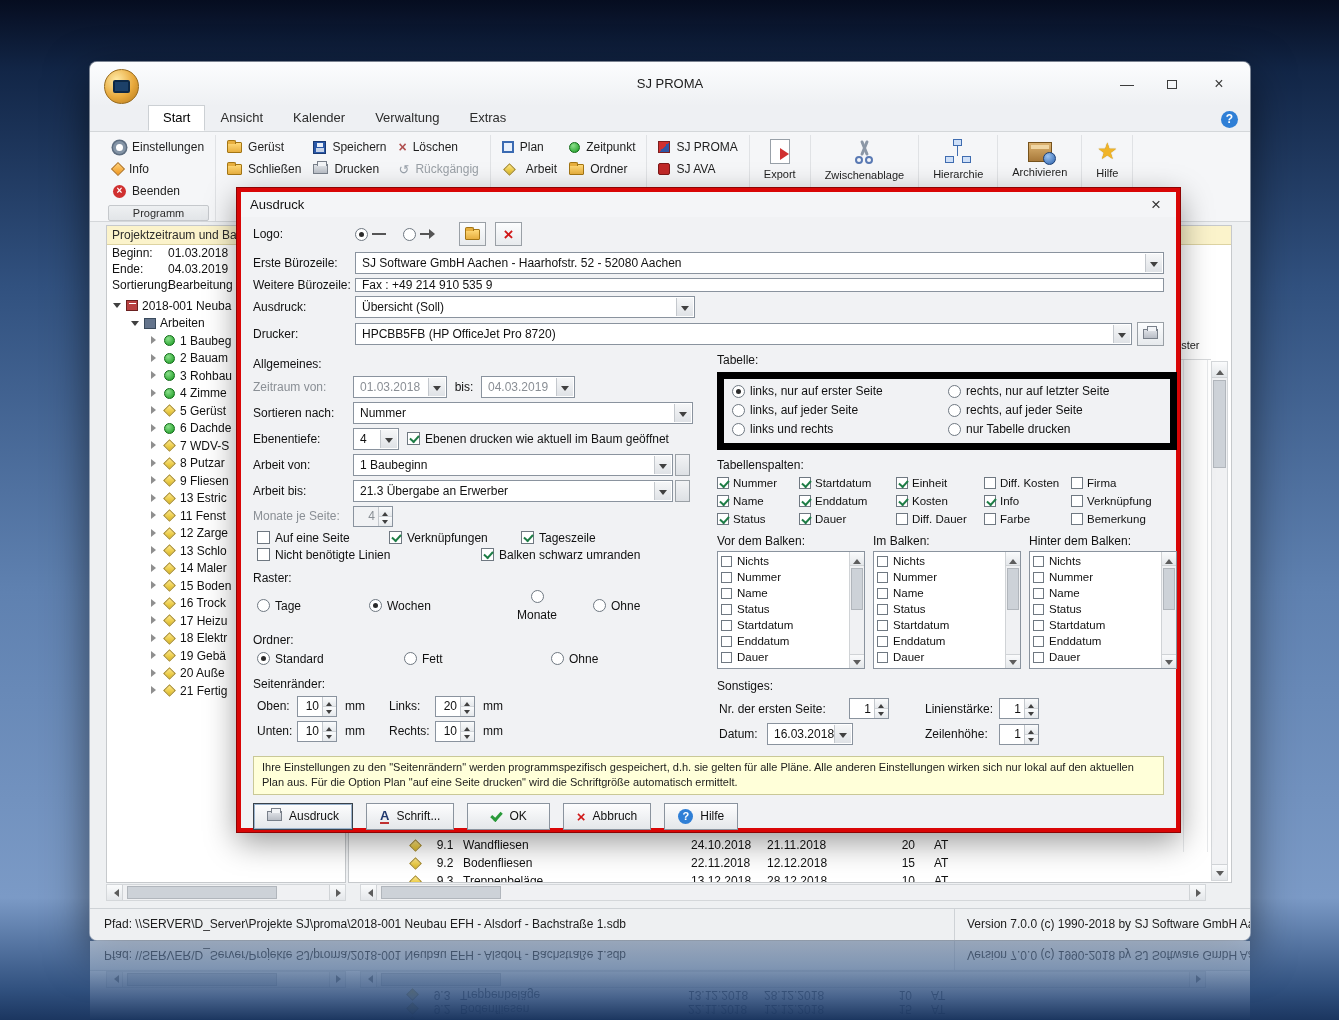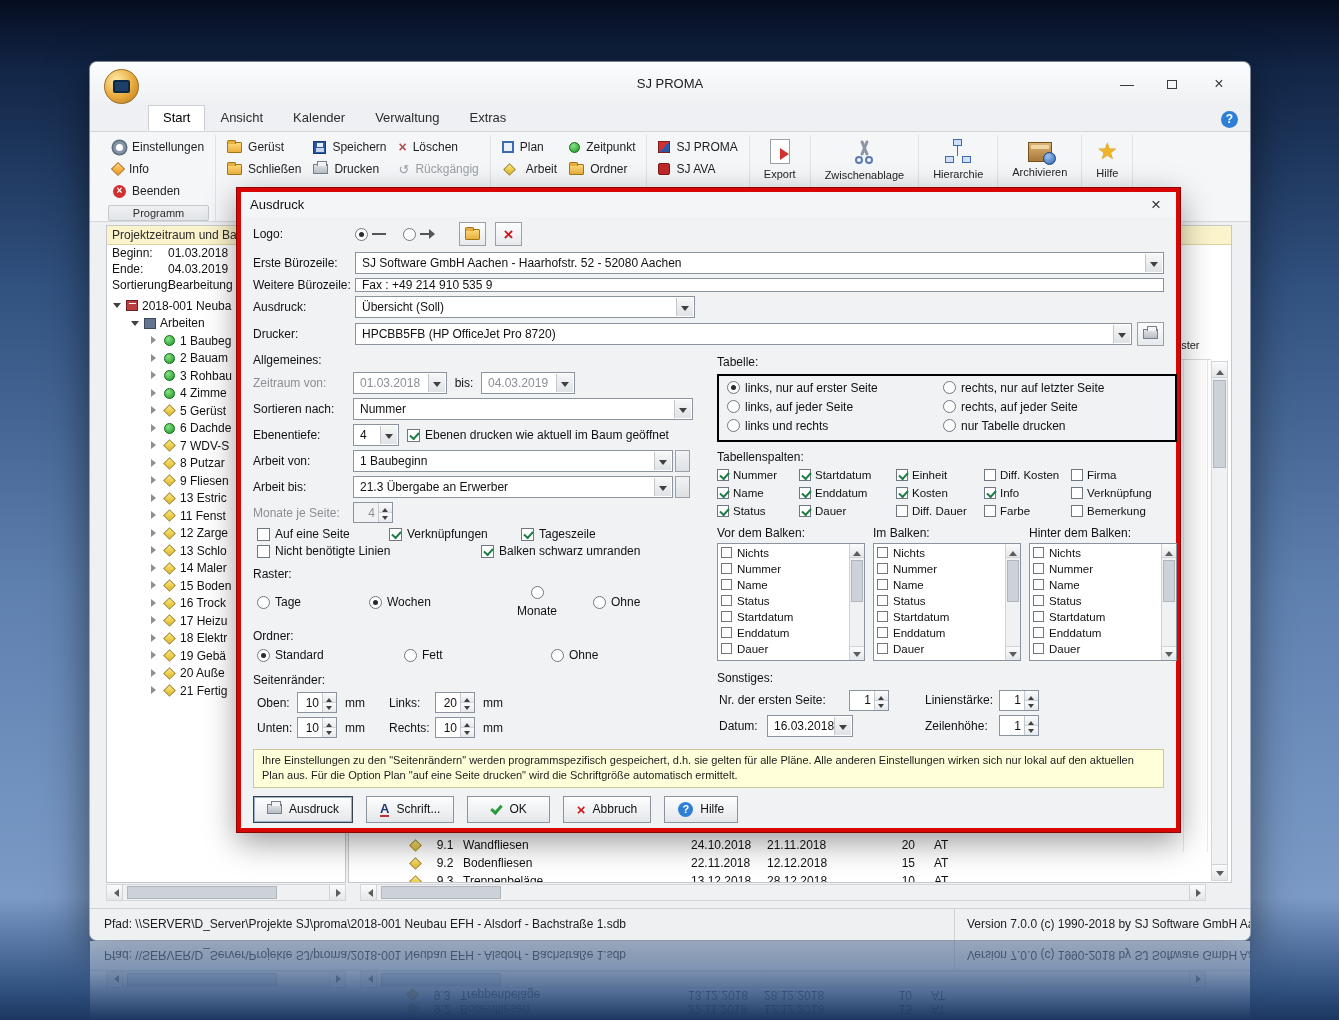--- a/index.html
+++ b/index.html
@@ -164,21 +164,21 @@
 .spin .sbb .up::after { top:2px; border-bottom:4px solid #404040; }
 .spin .sbb .dn::after { top:3px; border-top:4px solid #404040; }
 .two-col { display:flex; align-items:center; margin-top:2px; }
 .col-left { width:452px; flex:none; }
 .col-right { flex:1; padding-left:12px; }
 .sec-label { font-size:12px; margin:3px 0 5px; }
 .lrow { display:flex; align-items:center; margin-bottom:4px; }
 .checkrow { display:flex; align-items:center; margin:3px 0 3px 4px; }
 .check-item { display:flex; align-items:center; gap:5px; font-size:12px; white-space:nowrap; }
 .radio-item { display:flex; align-items:center; gap:5px; font-size:12px; white-space:nowrap; }
-.gbox { border:2px solid #000000; padding:5px 8px 7px; }
+.gbox { border:7px solid #000000; padding:5px 8px 7px; }
 .gbox-grid { display:grid; grid-template-columns:216px auto; row-gap:5px; }
 .sp-grid { display:grid; grid-template-columns:82px 97px 88px 87px auto; row-gap:6px; margin-top:3px; }
 .sp-grid .check-item { font-size:11.5px; gap:4px; }
 .sp-grid .cb { width:12px; height:12px; }
 .balken-row { display:flex; gap:8px; margin-top:9px; }
 .balken-col { width:148px; flex:none; }
 .balken-col .bl { font-size:12px; margin-bottom:3px; white-space:nowrap; }
 .lb { height:118px; border:1px solid #8a939e; background:#fff; position:relative; overflow:hidden; padding:1px 16px 0 0; }
 .lb-item { display:flex; align-items:center; gap:5px; height:16px; padding-left:3px; font-size:11.5px; white-space:nowrap; }
 .lb-item .cb { width:11px; height:11px; }

